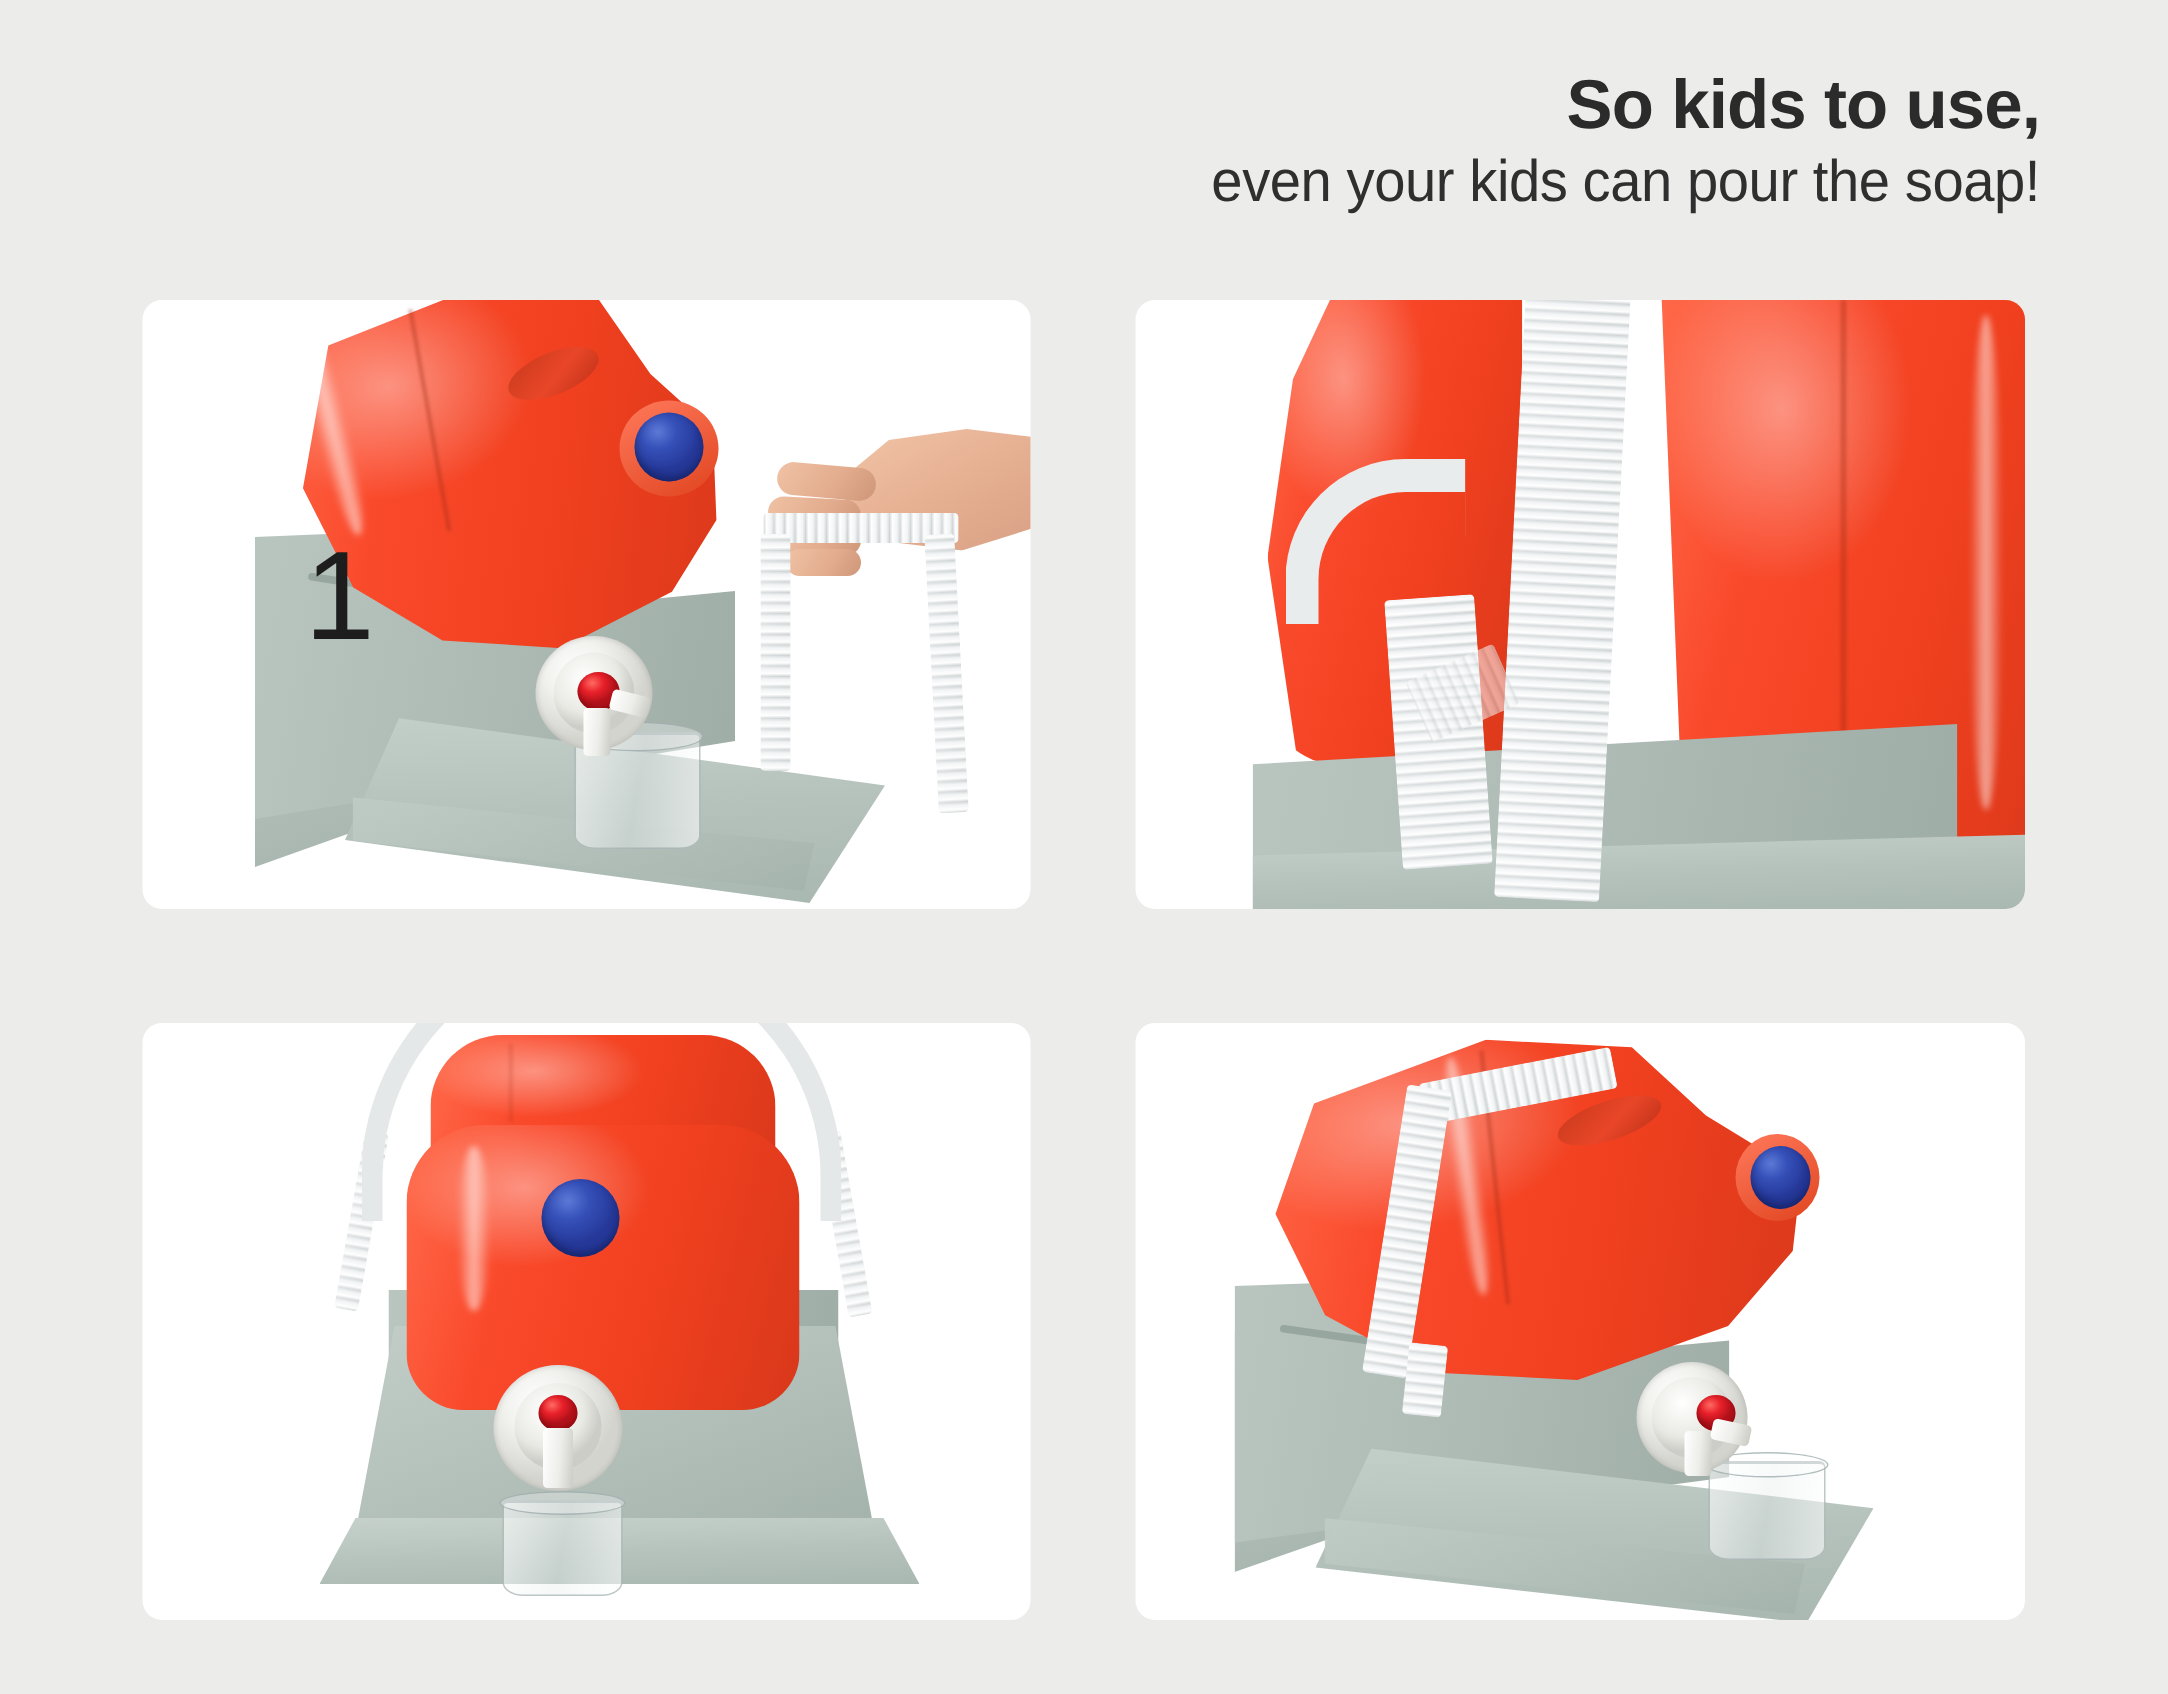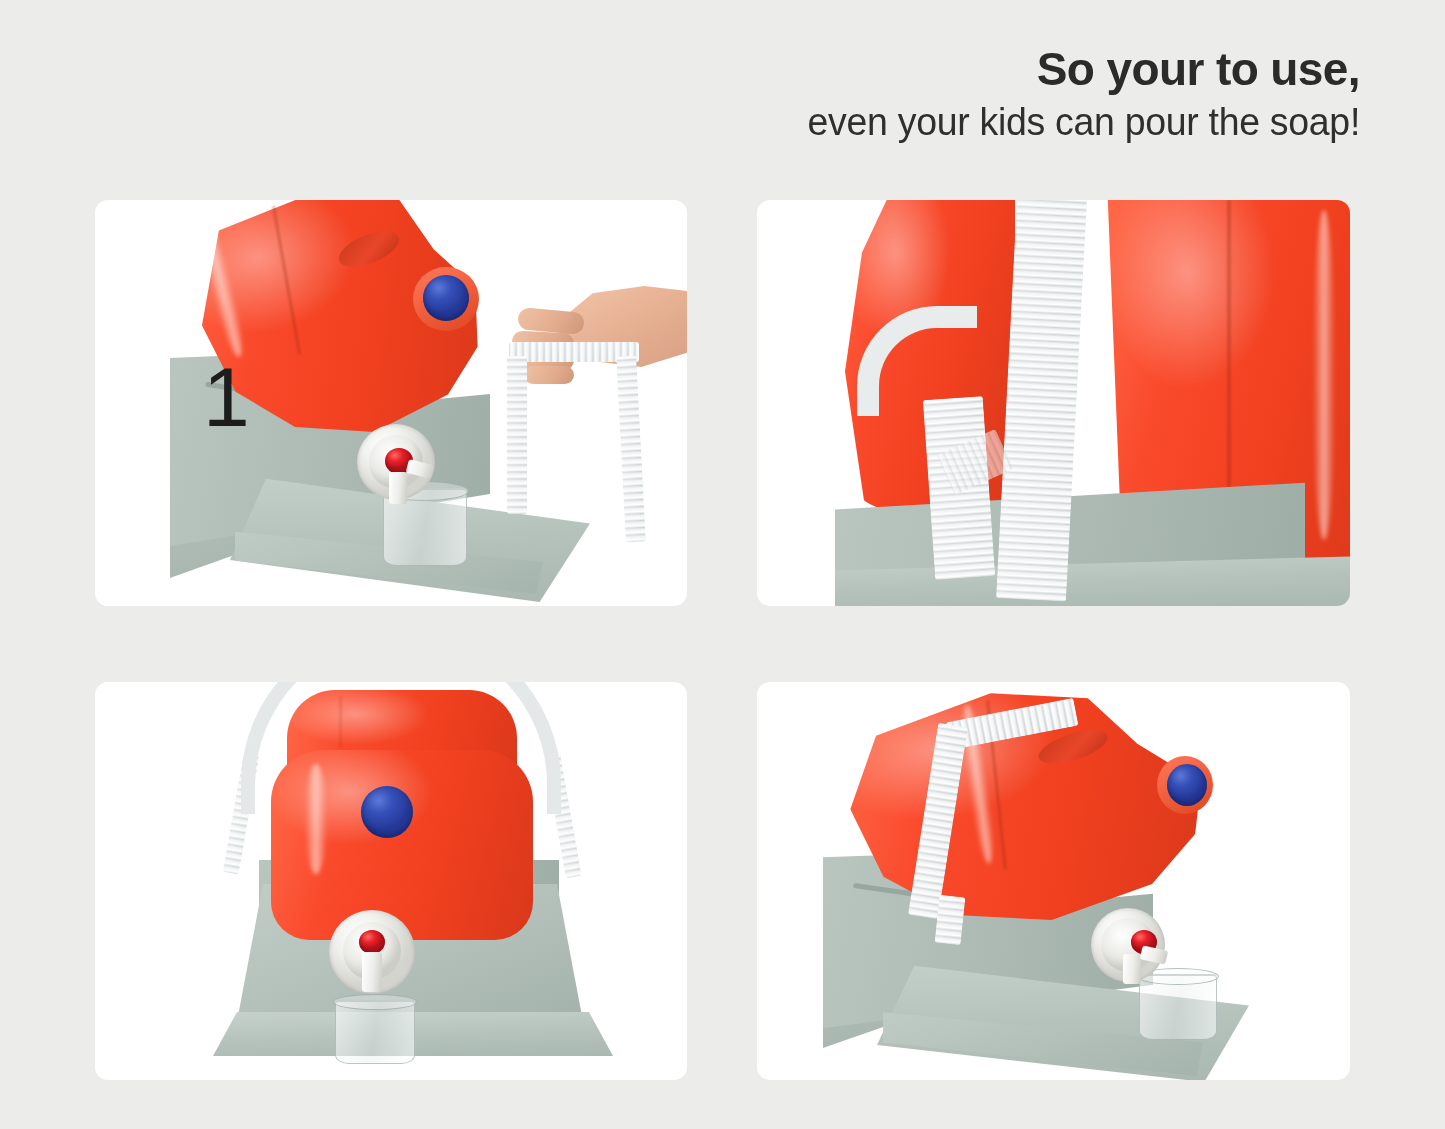--- a/index.html
+++ b/index.html
@@ -218,21 +218,21 @@
   .finger {
     position: absolute;
     background: linear-gradient(120deg, #f0c2a5 0%, #e2ab8d 60%, #cf9678 100%);
     border-radius: 14px;
   }
 </style>
 </head>
 <body>
 
 <div class="headline-block">
-  <span class="headline-main">So your to use,</span>
+  <span class="headline-main">So kids to use,</span>
   <span class="headline-sub">even your kids can pour the soap!</span>
 </div>
 
 <div class="panel" id="panel-1">
   <div class="panel-inner">
 
     <div class="stand">
 
       <div class="stand-side" style="left:75px; top:152px; width:190px; height:226px; clip-path: polygon(0% 22%, 100% 0%, 100% 70%, 0% 100%);"></div>
 

